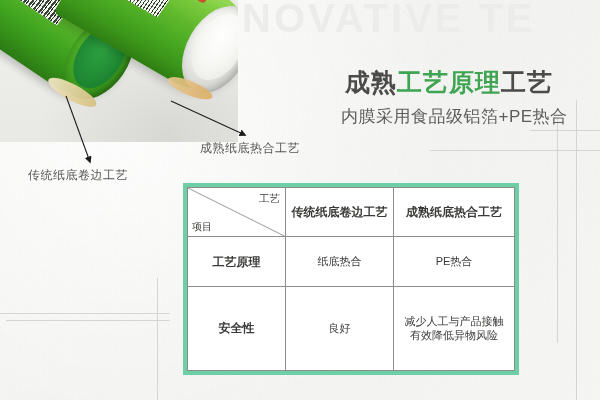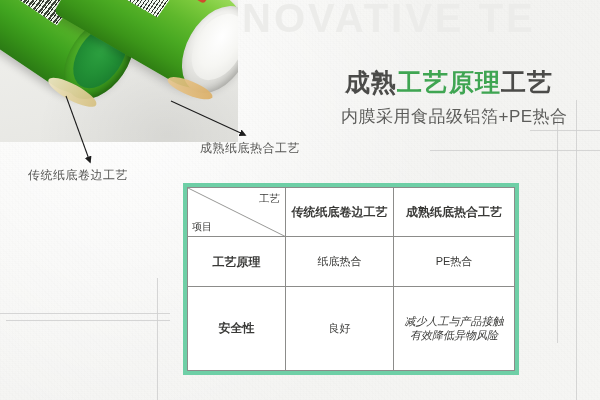--- a/index.html
+++ b/index.html
@@ -322,21 +322,21 @@
     font-size: 10.5px;
     color: #3a3a38;
   }
   .diag-cell .d-bot {
     position: absolute;
     left: 4px;
     bottom: 3px;
     font-size: 10px;
     color: #3a3a38;
   }
-  .two-line span { display: block; font-style: italic; }
+  .two-line span { display: block; }
 </style>
 </head>
 <body>
 
 <div id="page">
 
   <div class="noise"></div>
 
   <div class="watermark">INNOVATIVE TE</div>
 

